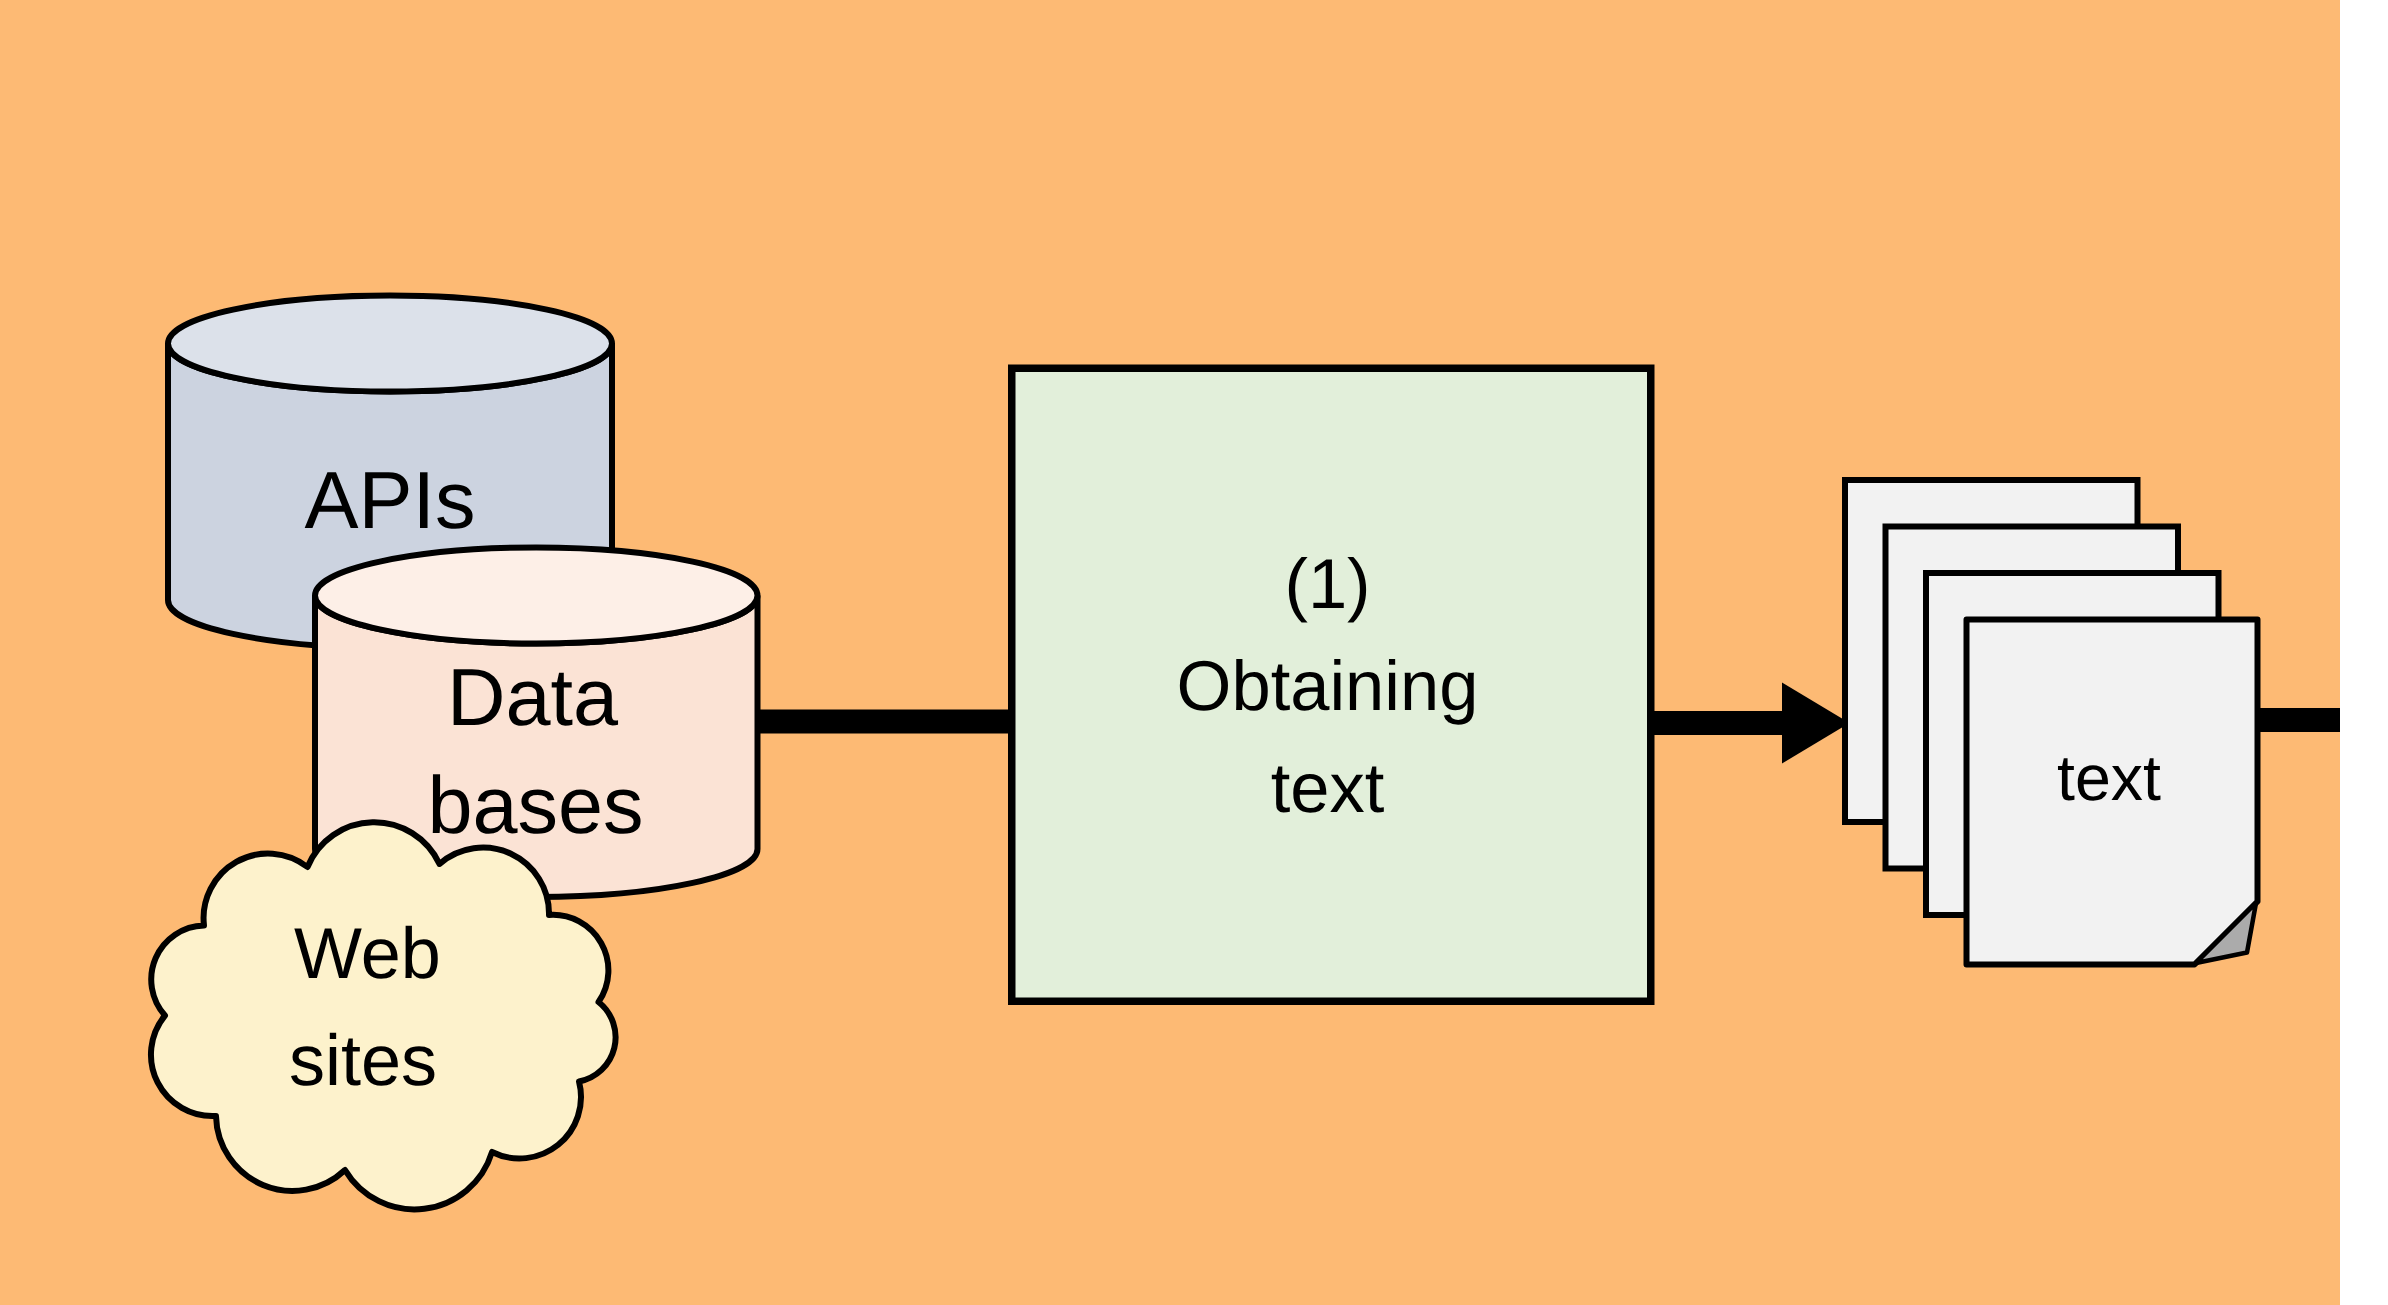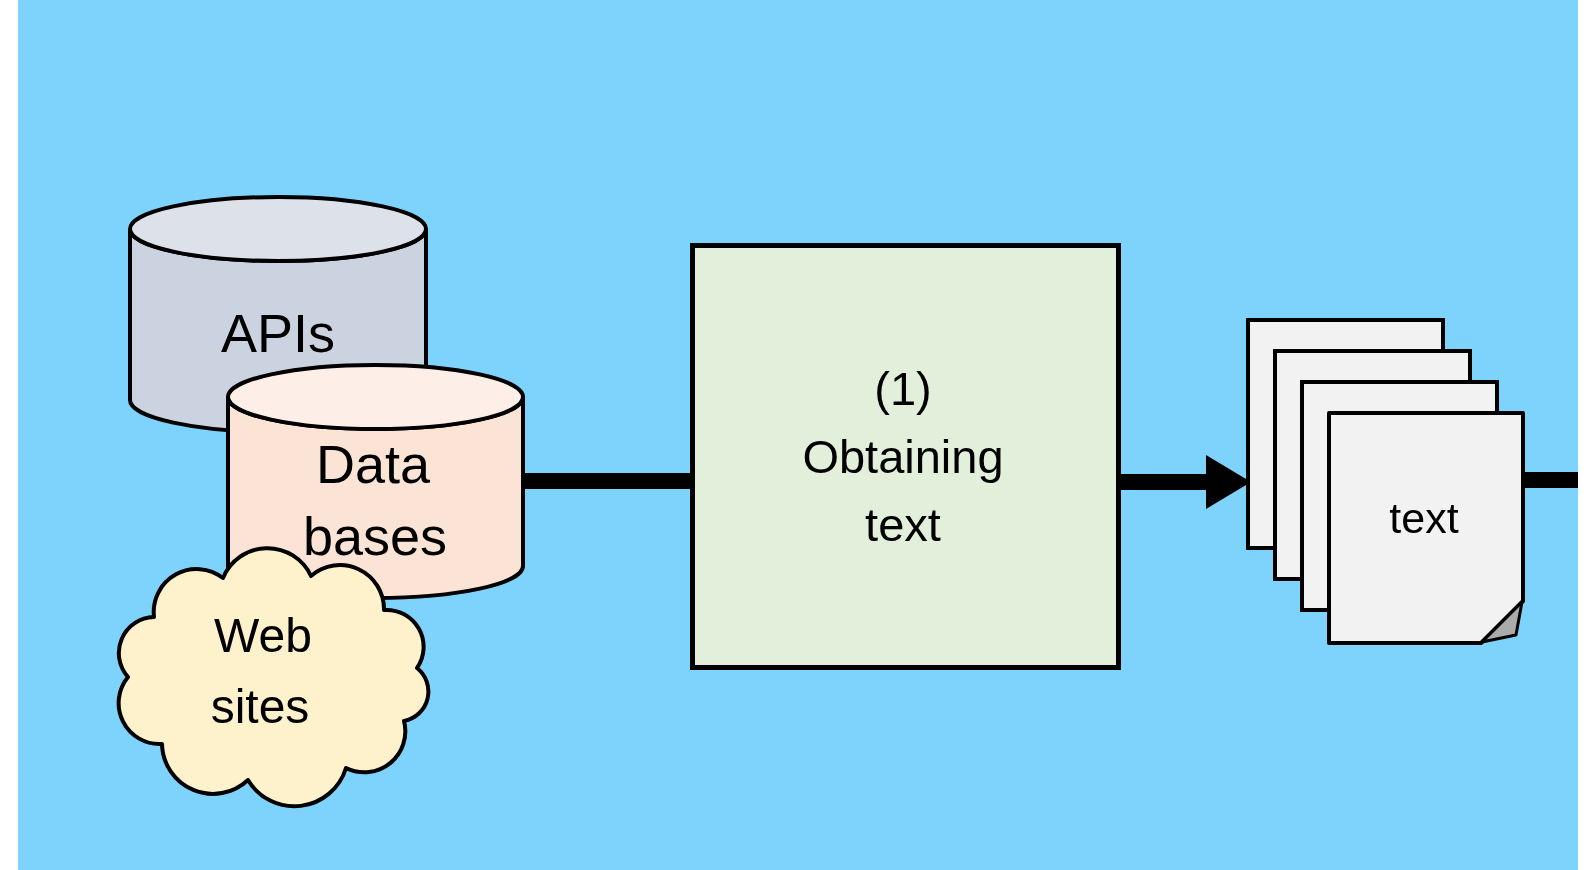--- a/index.html
+++ b/index.html
@@ -4,23 +4,22 @@
 <style>
   html, body {
     margin: 0;
     padding: 0;
     background: #ffffff;
   }
   .stage {
     position: relative;
     width: 1560px;
     height: 870px;
-    background: #7dd3fc;
+    background: #fdba74;
     overflow: hidden;
-    margin-left: 18px;
   }
   svg { display: block; }
   .lbl {
     font-family: "Liberation Sans", sans-serif;
     fill: #000000;
     text-anchor: middle;
   }
   .fs-cyl  { font-size: 54px; }
   .fs-cloud{ font-size: 48px; }
   .fs-box  { font-size: 47px; }

